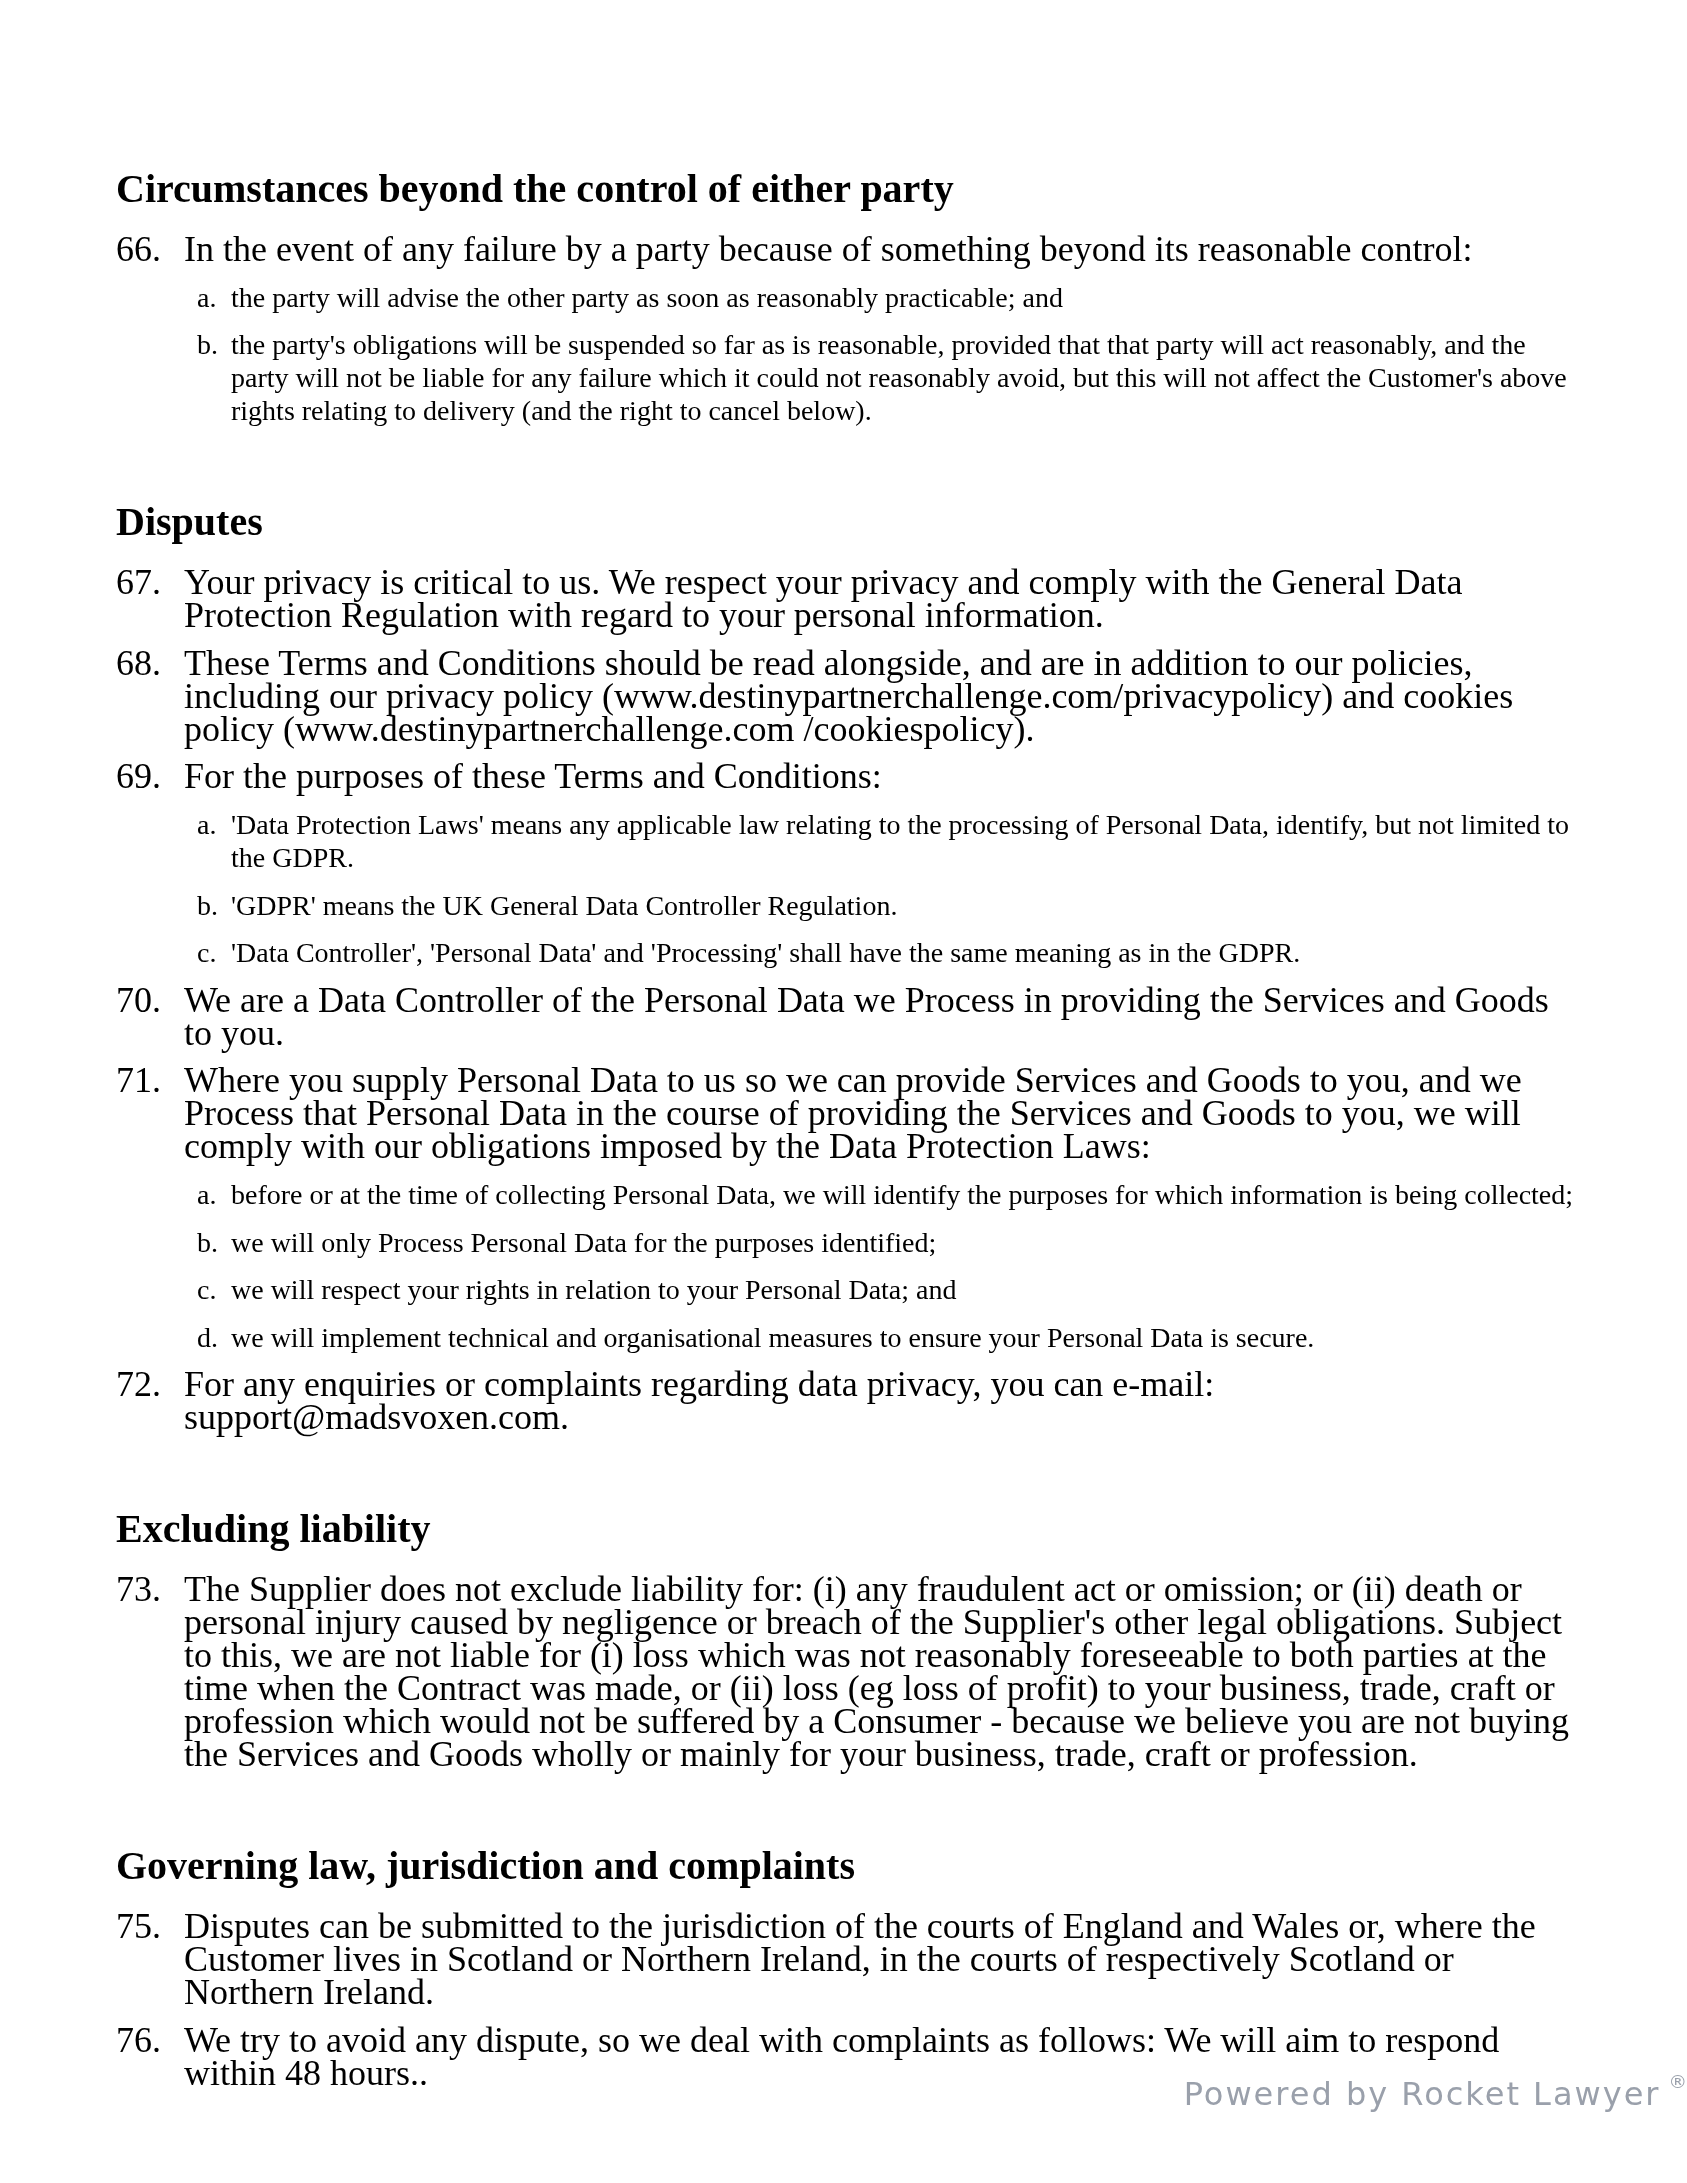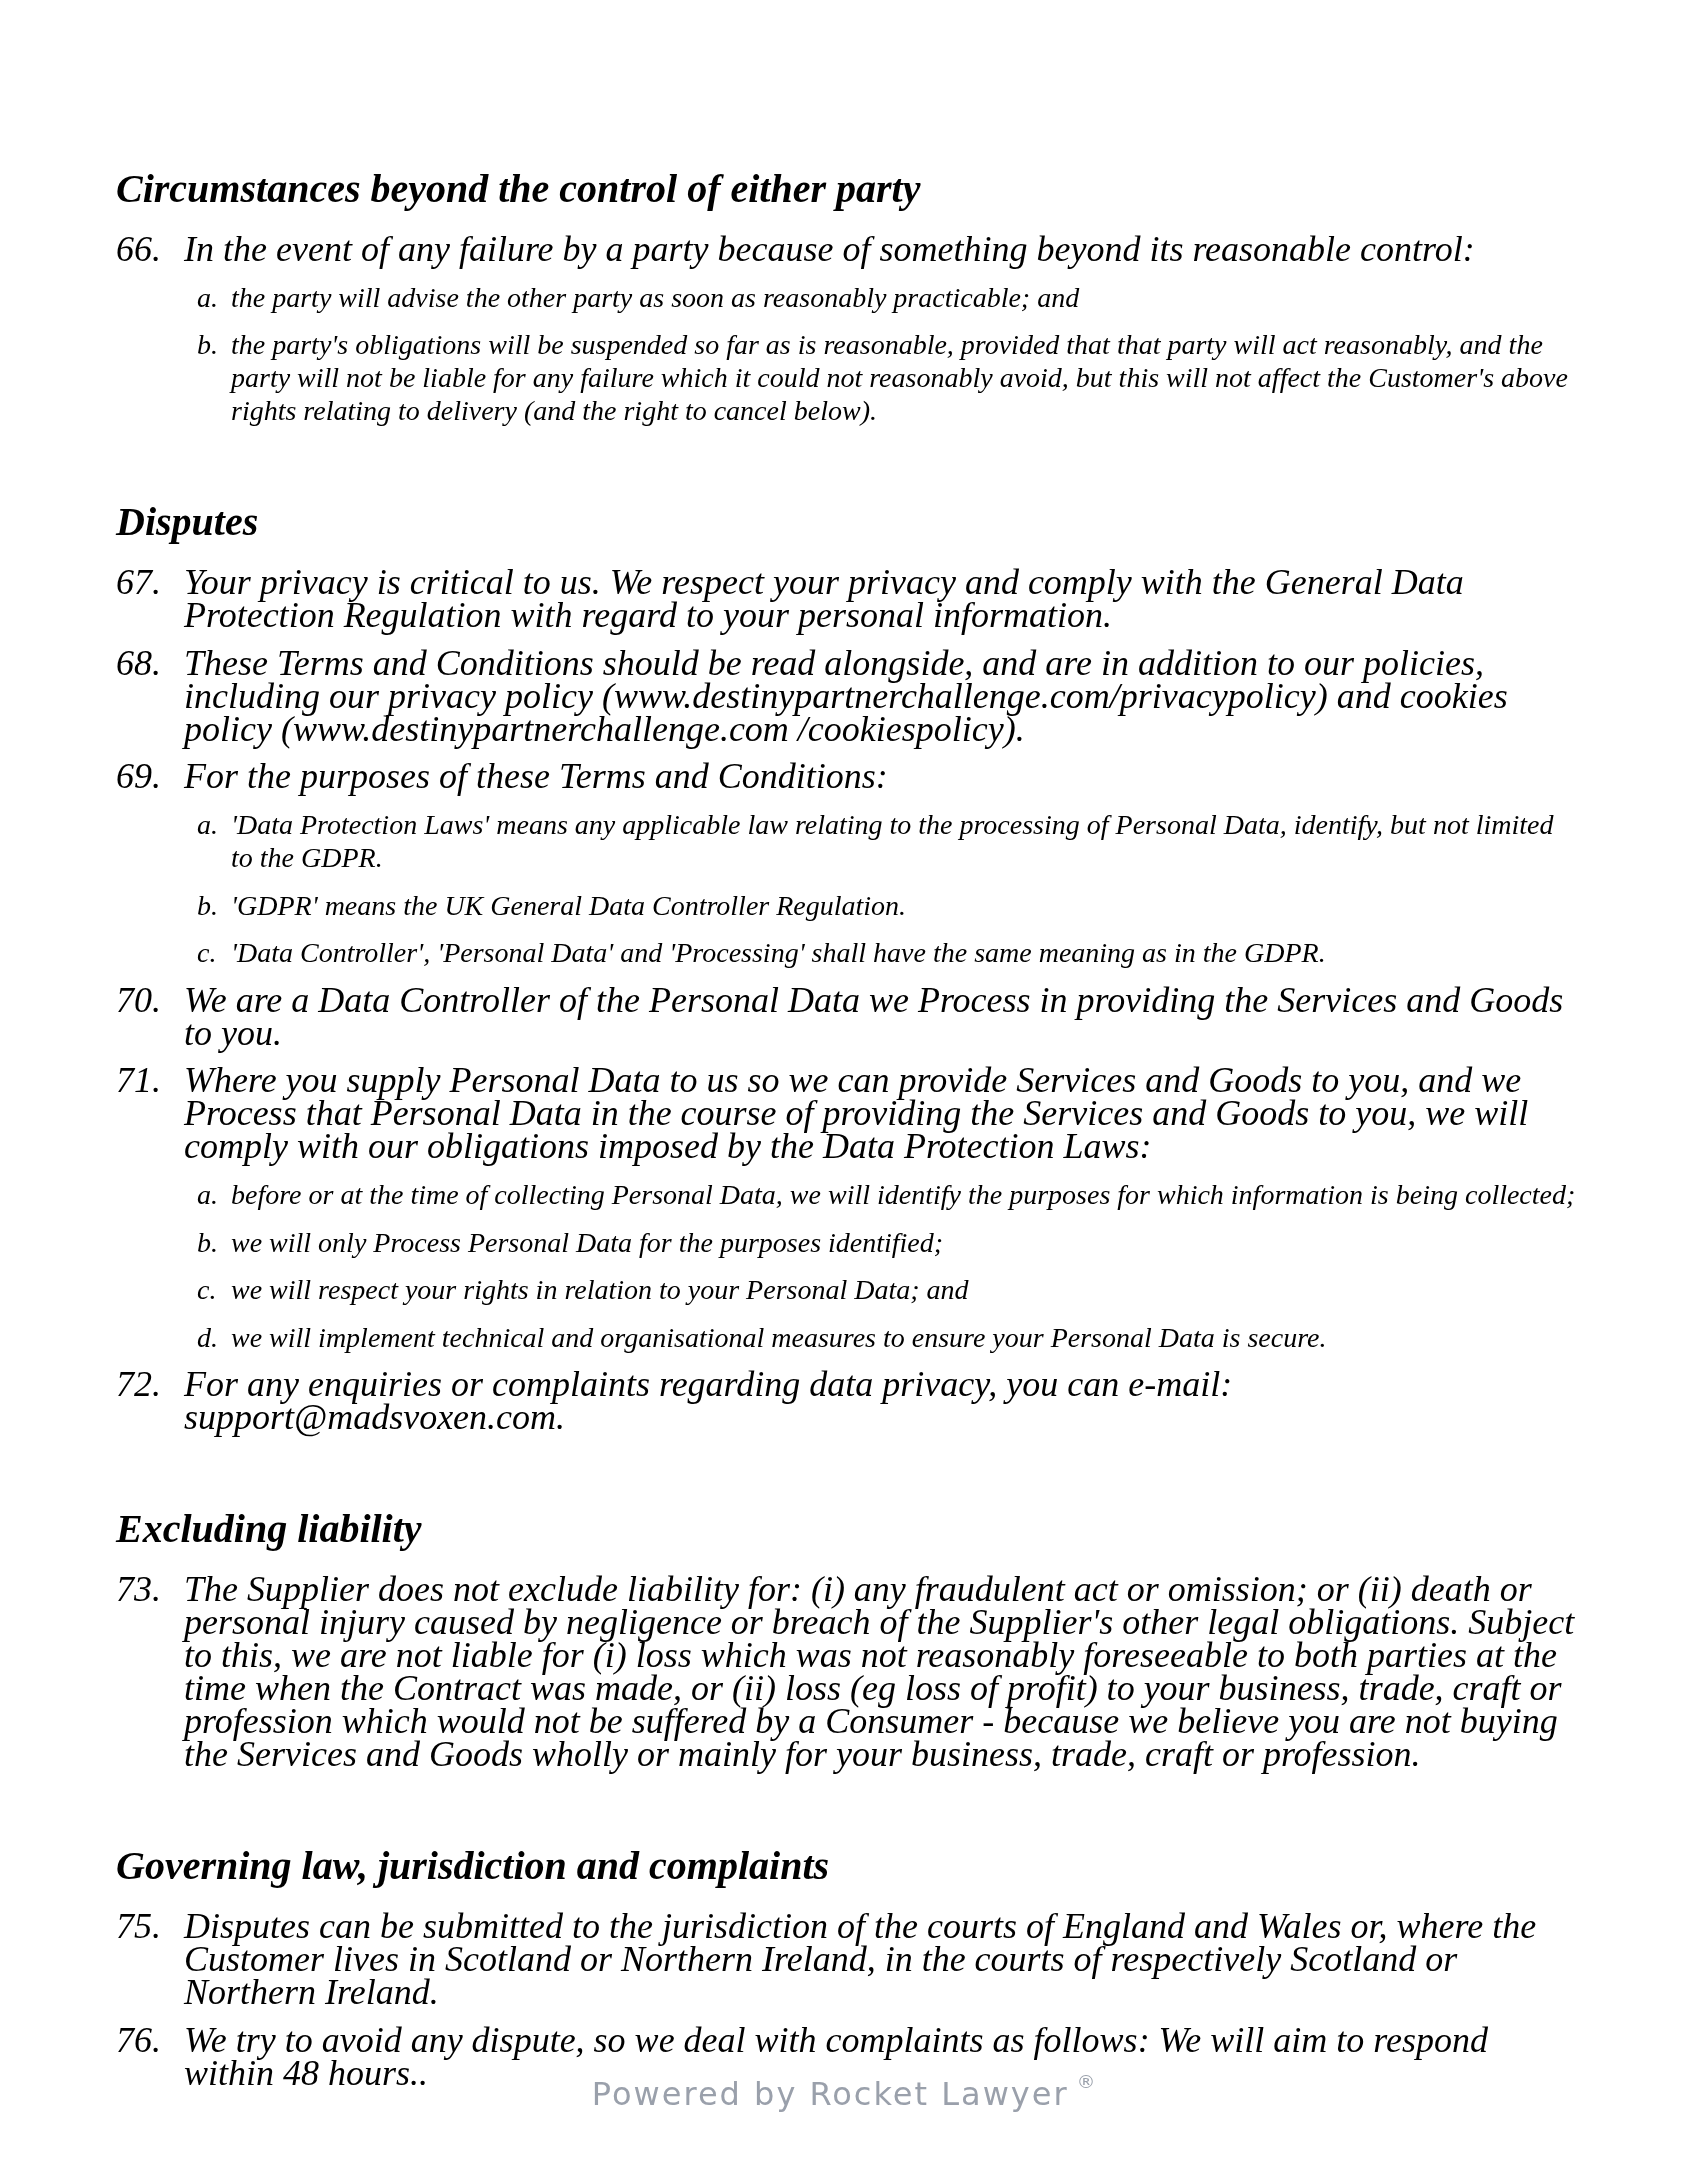--- a/index.html
+++ b/index.html
@@ -13,21 +13,20 @@
   }
   .page {
     position: relative;
     width: 1687px;
     height: 2183px;
     overflow: hidden;
     background: #ffffff;
   }
   .content {
     padding: 165px 106px 0 116px;
-    font-style: italic;
   }
   .section-heading {
     font-size: 40px;
     line-height: 48px;
     font-weight: bold;
     margin: 71px 0 20px 0;
   }
   .section:first-child .section-heading { margin-top: 0; }
   .item {
     display: flex;
@@ -45,21 +44,21 @@
     line-height: 33px;
     margin: 0 0 14.6px 81px;
   }
   .subitem-letter { flex: 0 0 34px; }
   .subitem-text { flex: 1; }
   .footer {
     position: absolute;
     top: 2063px;
     left: 0;
     width: 1687px;
-    text-align: center;
+    text-align: right;
     font-family: "DejaVu Sans", "Liberation Sans", sans-serif;
     font-size: 32px;
     line-height: 37px;
     letter-spacing: 2px;
     color: #9aa0ab;
   }
   .registered-mark {
     font-size: 18.5px;
     vertical-align: 17px;
     margin-left: 8px;

